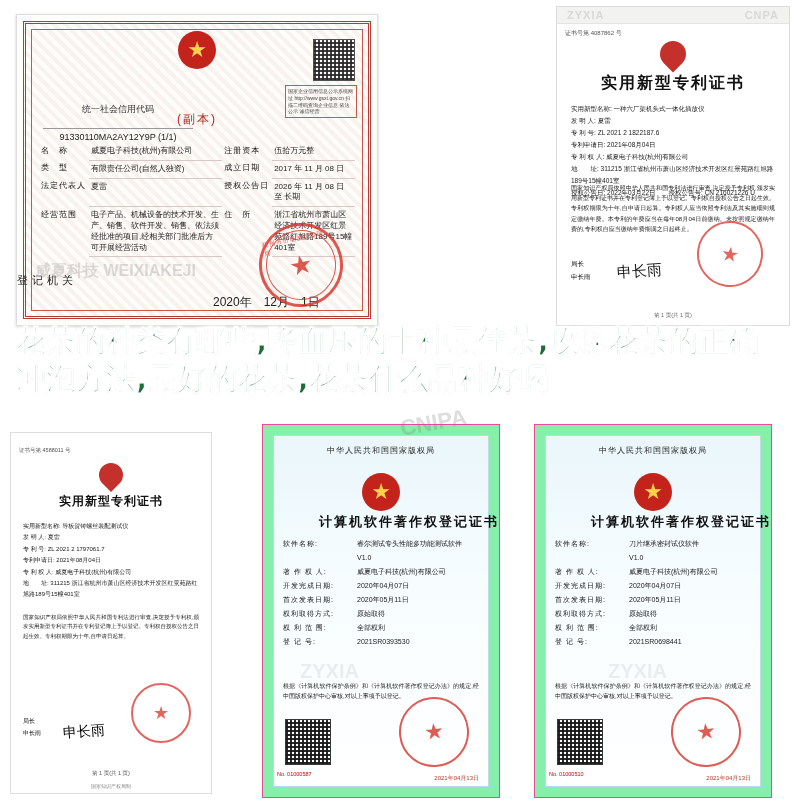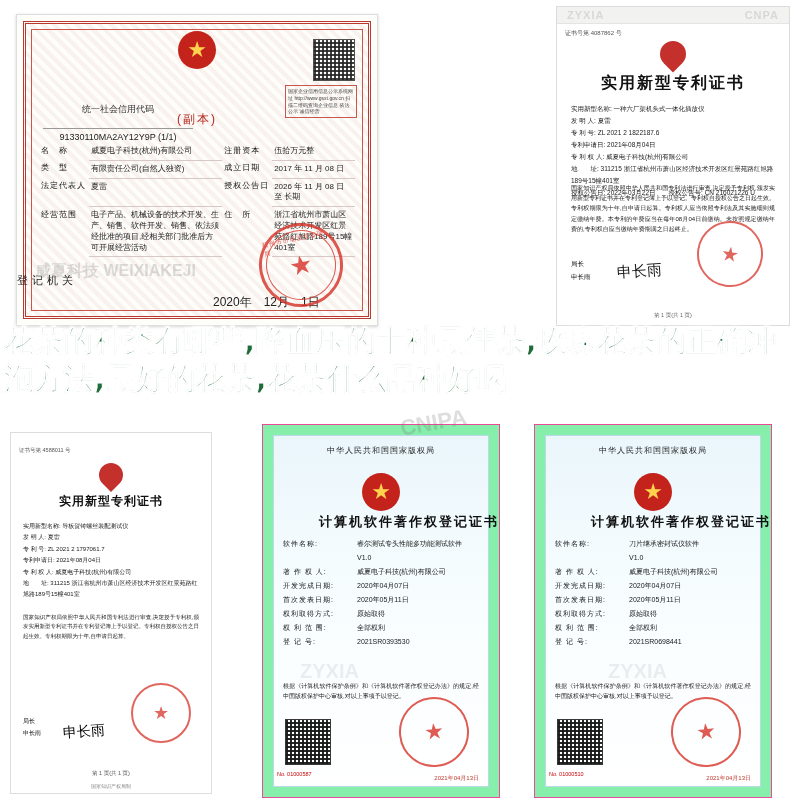--- a/index.html
+++ b/index.html
@@ -137,21 +137,21 @@
 
   #soft1{left:262px;top:424px;width:236px;height:372px;}
   #soft2{left:534px;top:424px;width:236px;height:372px;}
 
   
   .wmk{position:absolute;color:rgba(120,120,120,.25);font-weight:bold;pointer-events:none;white-space:nowrap;}
 
   
   #headline{
     position:absolute;left:0;right:0;top:322px;
-    text-align:left;padding:0 4px;
+    text-align:left;padding:0 16px;
     font-family:"DejaVu Sans","Liberation Sans",sans-serif;
     font-weight:bold;
     font-size:30px;line-height:1.28;
     color:#1f6b3a;
     -webkit-text-stroke:1px #ffffff;
     text-shadow:0 0 3px #fff,0 0 6px #fff;
     letter-spacing:0px;
   }
 </style>
 </head>

